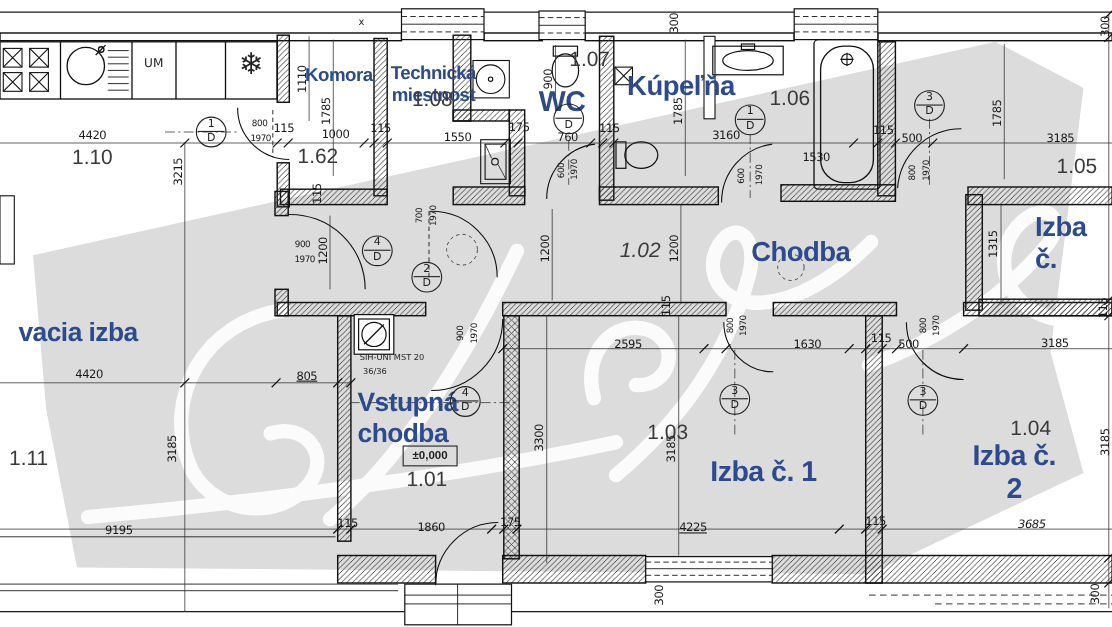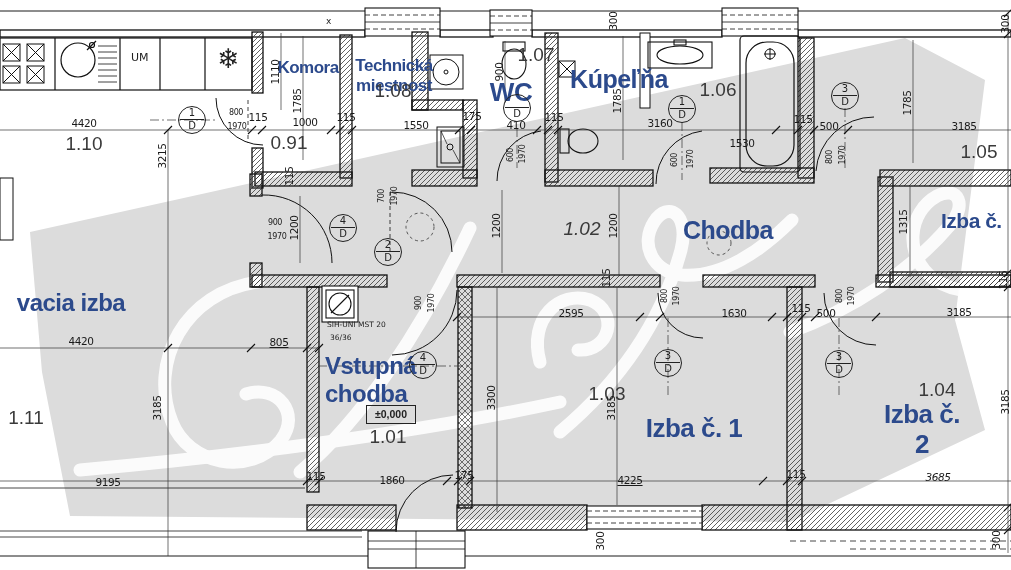--- a/index.html
+++ b/index.html
@@ -259,46 +259,46 @@
 <span class="annot" id="break-x">x</span>
 <div id="level-box">±0,000</div>
 
 <div id="labels-layer">
       <div class="room-label" style="left: 308px; top: 68px; font-size: 17px;">Komora</div>
       <div class="room-label" style="left: 394px; top: 76px; font-size: 17px;">Technická
 miestnost</div>
       <div class="room-label" style="left: 511px; top: 93px; font-size: 26px;">WC</div>
       <div class="room-label" style="left: 619px; top: 79px; font-size: 25px;">Kúpeľňa</div>
       <div class="room-label" style="left: 728px; top: 230px; font-size: 25px;">Chodba</div>
-      <div class="room-label left" style="left: 941px; top: 221px; font-size: 21px;">Izba č.</div>
+      <div class="room-label left" style="left: 941px; top: 221px; font-size: 25px;">Izba č.</div>
       <div class="room-label" style="left: 53px; top: 303px; font-size: 24px; margin-left: 18px;">vacia izba</div>
       <div class="room-label left" style="left: 325px; top: 380px; font-size: 24px;">Vstupná
 chodba</div>
       <div class="room-label" style="left: 694px; top: 429px; font-size: 26px; text-align: right;">Izba č. 1</div>
       <div class="room-label" style="left: 922px; top: 430px; font-size: 26px;">Izba č. 2</div>
       <div class="room-number" style="left: 84px; top: 144px; font-size: 19px;">1.10</div>
-      <div class="room-number" style="left: 289px; top: 143px; font-size: 19px;">0.91</div>
+      <div class="room-number" style="left: 289px; top: 143px; font-size: 19px;">1.62</div>
       <div class="room-number" style="left: 393px; top: 91px; font-size: 19px;">1.08</div>
       <div class="room-number" style="left: 536px; top: 55px; font-size: 19px;">1.07</div>
       <div class="room-number" style="left: 718px; top: 90px; font-size: 19px;">1.06</div>
       <div class="room-number" style="left: 979px; top: 152px; font-size: 19px;">1.05</div>
       <div class="room-number" style="left: 582px; top: 229px; font-size: 19px; font-style: italic;">1.02</div>
       <div class="room-number" style="left: 26px; top: 418px; font-size: 19px;">1.11</div>
       <div class="room-number" style="left: 388px; top: 437px; font-size: 19px;">1.01</div>
       <div class="room-number" style="left: 607px; top: 394px; font-size: 19px;">1.03</div>
       <div class="room-number" style="left: 937px; top: 390px; font-size: 19px;">1.04</div>
       <div class="dim" style="left: 84px; top: 123px; font-size: 10.5px;">4420</div>
       <div class="dim" style="left: 236px; top: 112px; font-size: 8px;">800</div>
       <div class="dim" style="left: 237px; top: 126px; font-size: 8px;">1970</div>
       <div class="dim" style="left: 258px; top: 117px; font-size: 10.5px;">115</div>
       <div class="dim" style="left: 305px; top: 122px; font-size: 10.5px;">1000</div>
       <div class="dim" style="left: 346px; top: 117px; font-size: 10.5px;">115</div>
       <div class="dim" style="left: 416px; top: 125px; font-size: 10.5px;">1550</div>
       <div class="dim" style="left: 472px; top: 116px; font-size: 10.5px;">175</div>
-      <div class="dim" style="left: 516px; top: 125px; font-size: 10.5px;">410</div>
+      <div class="dim" style="left: 516px; top: 125px; font-size: 10.5px;">760</div>
       <div class="dim" style="left: 554px; top: 117px; font-size: 10.5px;">115</div>
       <div class="dim" style="left: 660px; top: 123px; font-size: 10.5px;">3160</div>
       <div class="dim" style="left: 803px; top: 119px; font-size: 10.5px;">115</div>
       <div class="dim" style="left: 829px; top: 126px; font-size: 10.5px;">500</div>
       <div class="dim" style="left: 964px; top: 126px; font-size: 10.5px;">3185</div>
       <div class="dim" style="left: 742px; top: 143px; font-size: 10.5px;">1530</div>
       <div class="dim rot" style="left: 613px; top: 21px; font-size: 10.5px;">300</div>
       <div class="dim rot" style="left: 1005px; top: 24px; font-size: 10.5px;">300</div>
       <div class="dim rot" style="left: 275px; top: 72px; font-size: 10.5px;">1110</div>
       <div class="dim rot" style="left: 297px; top: 101px; font-size: 10.5px;">1785</div>

